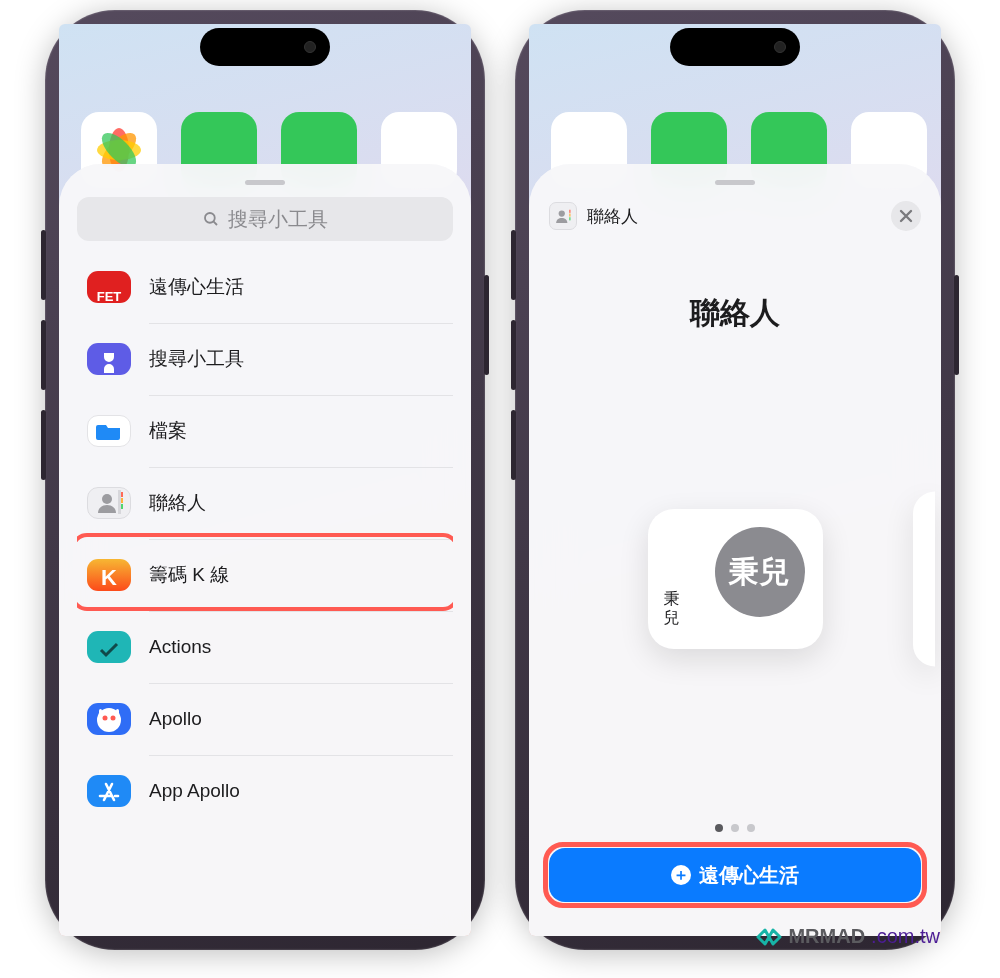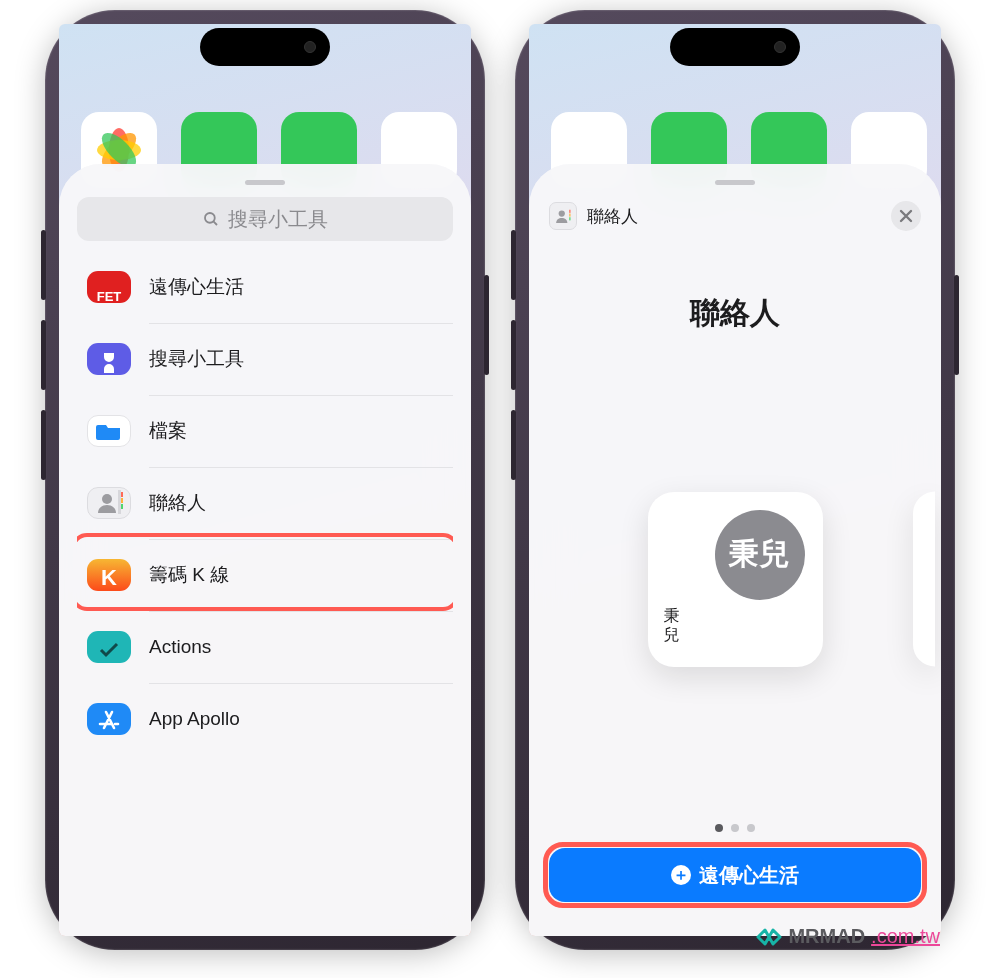--- a/index.html
+++ b/index.html
@@ -94,41 +94,41 @@
   
   .detail-head{display:flex;align-items:center;gap:10px;padding:4px 6px 6px;}
   .detail-head .mini{width:28px;height:28px;border-radius:7px;background:#efeff2;border:1px solid #dcdce0;display:flex;align-items:center;justify-content:center;}
   .detail-head .ttl{font-size:17px;color:#1c1c1e;font-weight:500;}
   .close{margin-left:auto;width:30px;height:30px;border-radius:50%;background:#e7e7ea;color:#7a7a7e;display:flex;align-items:center;justify-content:center;font-size:17px;}
   .detail-body{flex:1;display:flex;flex-direction:column;align-items:center;padding-top:56px;position:relative;}
   .big-title{font-size:30px;font-weight:700;color:#1c1c1e;}
   .sub{font-size:17px;color:#8a8a8e;margin-top:6px;}
   .preview-wrap{flex:1;display:flex;align-items:center;justify-content:center;width:100%;position:relative;}
   .widget-sm{
-    width:175px;height:175px;background:#fff;border-radius:26px;
+    width:175px;height:140px;background:#fff;border-radius:26px;
     box-shadow:0 10px 30px rgba(0,0,0,.12);
     position:relative;padding:14px;
   }
   .avatar{position:absolute;right:18px;top:18px;width:90px;height:90px;border-radius:50%;background:#8b8b90;color:#fff;display:flex;align-items:center;justify-content:center;font-size:30px;font-weight:600;letter-spacing:1px;}
   .wname{position:absolute;left:16px;bottom:22px;font-size:16px;color:#1c1c1e;line-height:1.2;}
   .peek{position:absolute;right:-8px;top:50%;transform:translateY(-50%);width:22px;height:175px;background:#fff;border-radius:26px 0 0 26px;box-shadow:0 10px 30px rgba(0,0,0,.10);}
   .dots{display:flex;gap:8px;justify-content:center;margin:0 0 16px;}
   .dot{width:8px;height:8px;border-radius:50%;background:#c8c8cc;}
   .dot.on{background:#5a5a5e;}
   .add-btn{
     height:54px;background:#0a7bff;border-radius:16px;color:#fff;
     display:flex;align-items:center;justify-content:center;gap:8px;
     font-size:20px;font-weight:600;margin:0 6px 34px;
   }
   .add-btn .plus{width:20px;height:20px;border-radius:50%;background:#fff;color:#0a7bff;display:flex;align-items:center;justify-content:center;font-size:16px;font-weight:900;line-height:1;}
   .hl-btn{position:absolute;border:5px solid #ff5a52;border-radius:20px;pointer-events:none;}
   
   .wm{position:absolute;right:60px;bottom:30px;display:flex;align-items:center;gap:6px;font-weight:700;color:#5b5b5f;font-size:20px;z-index:100;}
   .wm .lg{color:#17b4a7;font-size:22px;}
-  .wm .dm{color:#ec4899;font-weight:500;text-decoration:underline;}
+  .wm .dm{color:#4c1d95;font-weight:500;}
   
   svg{display:block;}
 </style>
 </head>
 <body>
 
 <div class="stage">
 
   <div class="phone">
     <div class="island"></div>
@@ -204,20 +204,32 @@
           </div>
           <div class="row">
             <div class="app-ic ic-actions">
               <svg width="26" height="26" viewBox="0 0 26 26" fill="none" stroke="#104a4a" stroke-width="3">
                   <path d="M5 13l5 5L21 7"></path>
                 </svg>
             </div>
             <span class="lbl">Actions</span>
           </div>
           <div class="row">
+            <div class="app-ic ic-apollo">
+              <svg width="30" height="30" viewBox="0 0 30 30">
+                  <circle cx="15" cy="15" r="12" fill="#fff"></circle>
+                  <circle cx="11" cy="13" r="2.5" fill="#ff5a52"></circle>
+                  <circle cx="19" cy="13" r="2.5" fill="#ff5a52"></circle>
+                  <rect x="5" y="4" width="3" height="8" rx="1.5" fill="#fff"></rect>
+                  <rect x="22" y="4" width="3" height="8" rx="1.5" fill="#fff"></rect>
+                </svg>
+            </div>
+            <span class="lbl">Apollo</span>
+          </div>
+          <div class="row">
             <div class="app-ic ic-appstore">
               <svg width="28" height="28" viewBox="0 0 28 28" fill="none" stroke="#fff" stroke-width="2.6" stroke-linecap="round">
                   <path d="M9 21l8-16M19 21L11 5M5 17h12M20 17h3"></path>
                 </svg>
             </div>
             <span class="lbl">App Apollo</span>
           </div>
 
           <div class="hl-row" style="left:-6px;right:-6px;top:282px;height:78px;"></div>
         </div>

